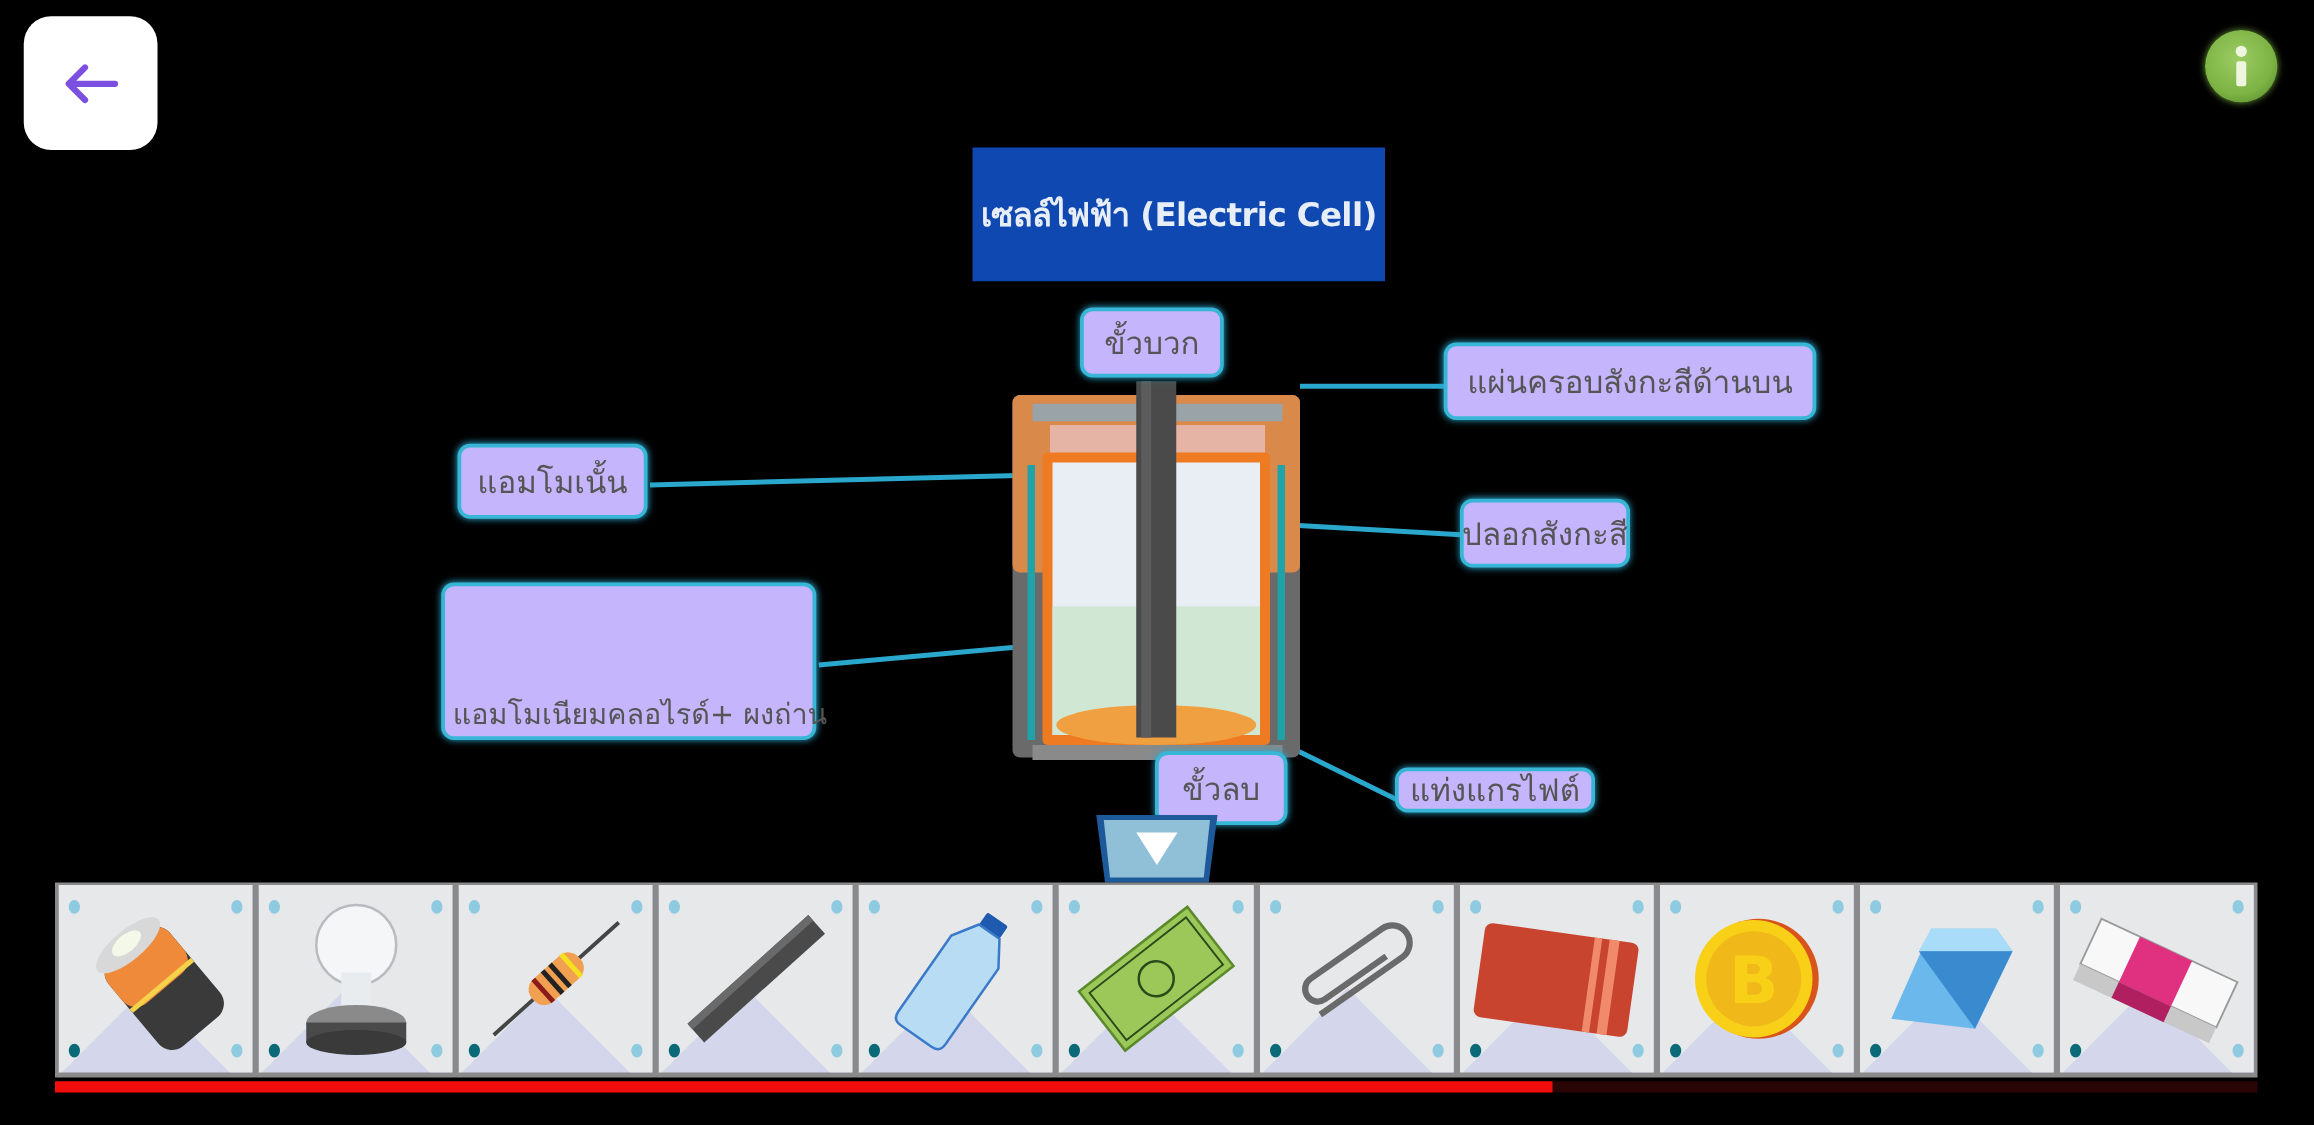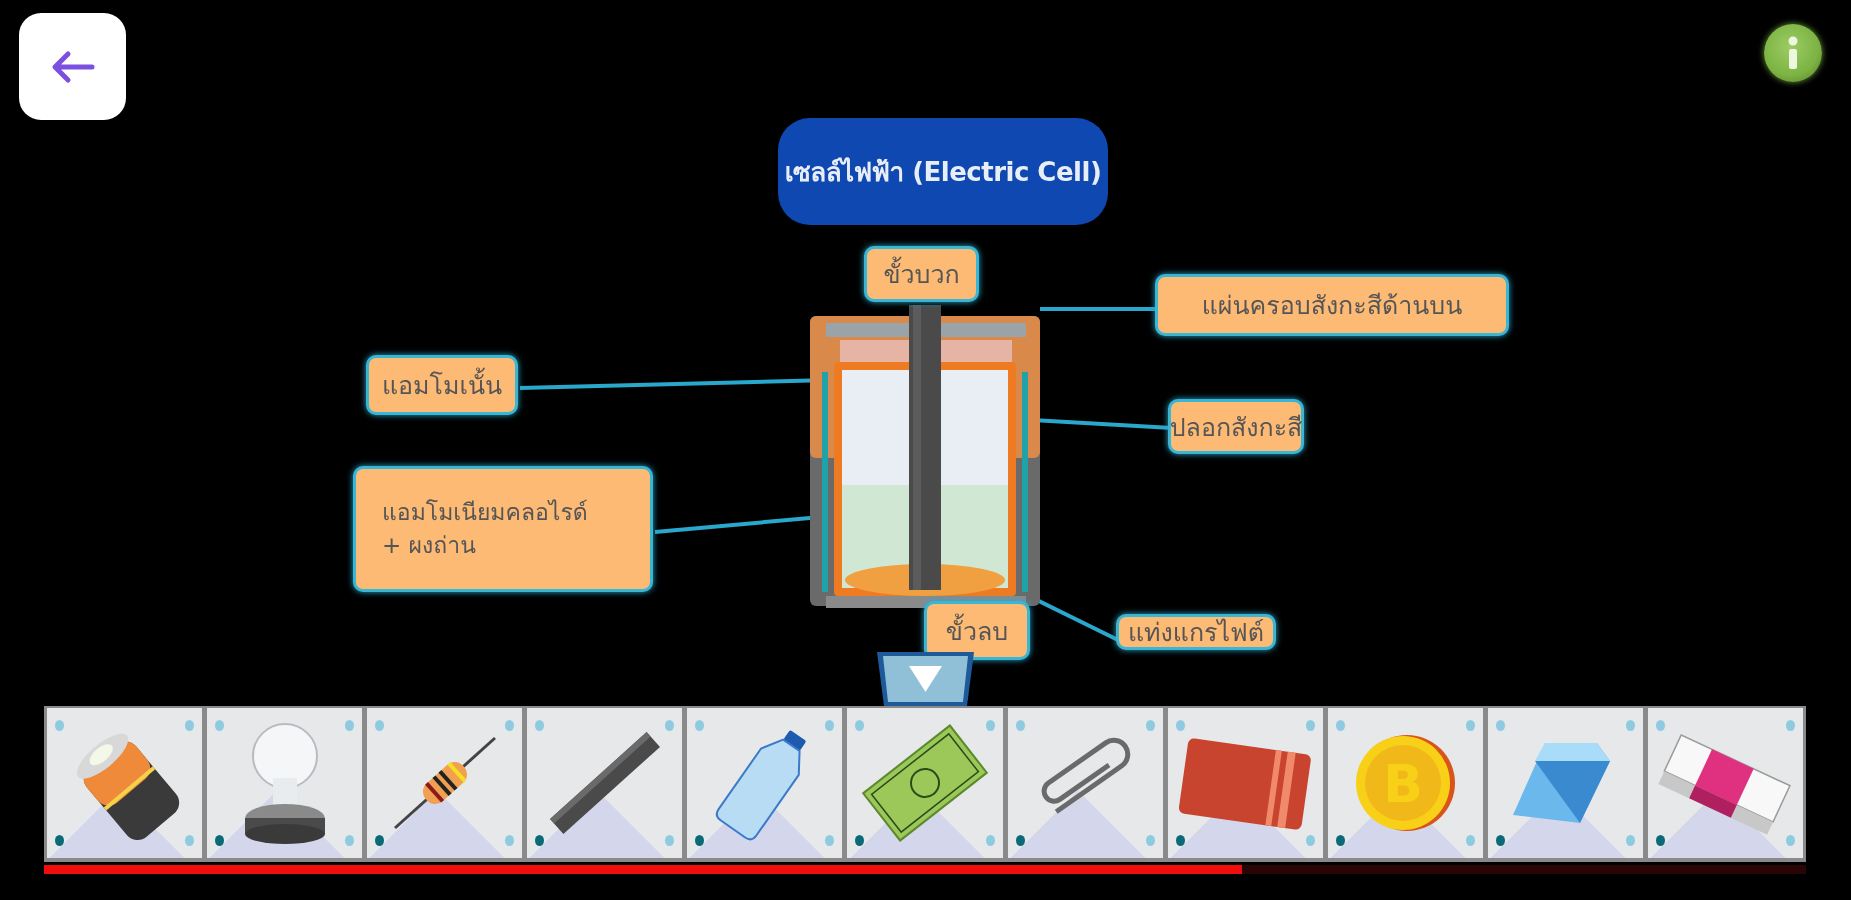--- a/index.html
+++ b/index.html
@@ -13,29 +13,29 @@
     display:flex; align-items:center; justify-content:center; cursor:pointer;
   }
   .info-btn {
     left:1764px; top:24px; width:58px; height:58px; border-radius:50%;
     background:radial-gradient(circle at 45% 40%, #9ccc65 0%, #7cb342 60%, #4e7a2a 100%);
     box-shadow:0 0 6px #6a9a3a; display:flex; align-items:center; justify-content:center; cursor:pointer;
   }
   .title-box {
     left:778px; top:118px; width:330px; height:107px; background:#0e48b0;
     display:flex; align-items:center; justify-content:center; color:#e8eef8;
-    font-size:26px; font-weight:bold; letter-spacing:-0.5px;border-radius:32px;
+    font-size:26px; font-weight:bold; letter-spacing:-0.5px;
   }
   .label {
-    background:#fdba74; border:3px solid #38b6d6; border-radius:10px;
+    background:#c4b5fd; border:3px solid #38b6d6; border-radius:10px;
     box-shadow:0 0 6px #2aa7cc; color:#555; font-size:25px;
     display:flex; align-items:center; justify-content:center; padding:0 8px; box-sizing:border-box;
     white-space:nowrap;
   }
-  .label.multi { flex-direction:column; align-items:flex-start; justify-content:center; padding-left:26px; line-height:33px; font-size:23px; }
+  .label.multi { align-items:flex-end; justify-content:center; padding-left:26px; line-height:33px; font-size:23px; }
   .label.multi span { display:block; }
   .down-btn {
     left:875px; top:650px; width:101px; height:58px; cursor:pointer;
   }
   .toolbar {
     left:44px; top:706px; width:1762px; height:156px; background:#8a8a8a; display:flex; gap:5px; padding:2px 3px 0 3px; box-sizing:border-box;
   }
   .tool {
     flex:1; height:150px; position:relative; cursor:pointer; overflow:hidden;
     background:linear-gradient(135deg, #e6e8ea 50%, #d4d6ec 50%);
@@ -93,21 +93,21 @@
     <ellipse cx="925" cy="580" rx="80" ry="16" fill="#f0a040"></ellipse>
 
     <rect x="826" y="596" width="200" height="12" fill="#8a8a8a"></rect>
 
     <rect x="909" y="305" width="32" height="285" fill="#4a4a4a"></rect>
     <rect x="913" y="305" width="8" height="285" fill="#5c5c5c"></rect>
   </g>
 </svg>
 
 <div class="abs label" style="left:864px;top:246px;width:115px;height:56px">ขั้วบวก</div>
-<div class="abs label" style="left:1155px;top:274px;width:354px;height:62px">แผ่นครอบสังกะสีด้านบน</div>
+<div class="abs label" style="left:1155px;top:274px;width:298px;height:62px">แผ่นครอบสังกะสีด้านบน</div>
 <div class="abs label" style="left:366px;top:355px;width:152px;height:60px">แอมโมเนั้น</div>
 <div class="abs label" style="left:1168px;top:399px;width:136px;height:55px">ปลอกสังกะสี</div>
 <div class="abs label multi" style="left:353px;top:466px;width:300px;height:126px">
   <span>แอมโมเนียมคลอไรด์</span>
   <span>+ ผงถ่าน</span>
 </div>
 <div class="abs label" style="left:924px;top:601px;width:106px;height:59px">ขั้วลบ</div>
 <div class="abs label" style="left:1116px;top:614px;width:160px;height:36px">แท่งแกรไฟต์</div>
 
 <div class="abs down-btn">

